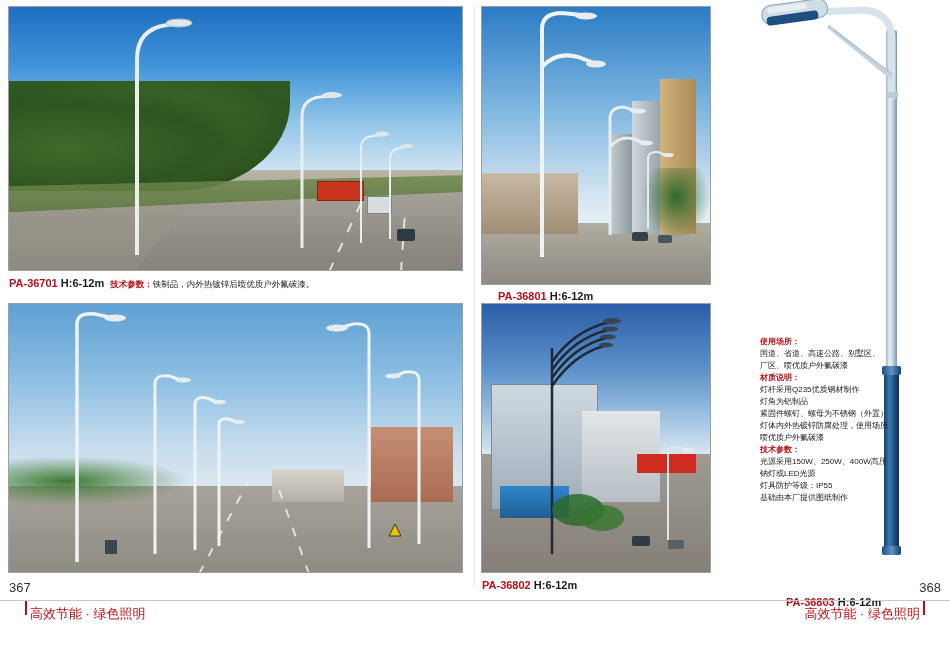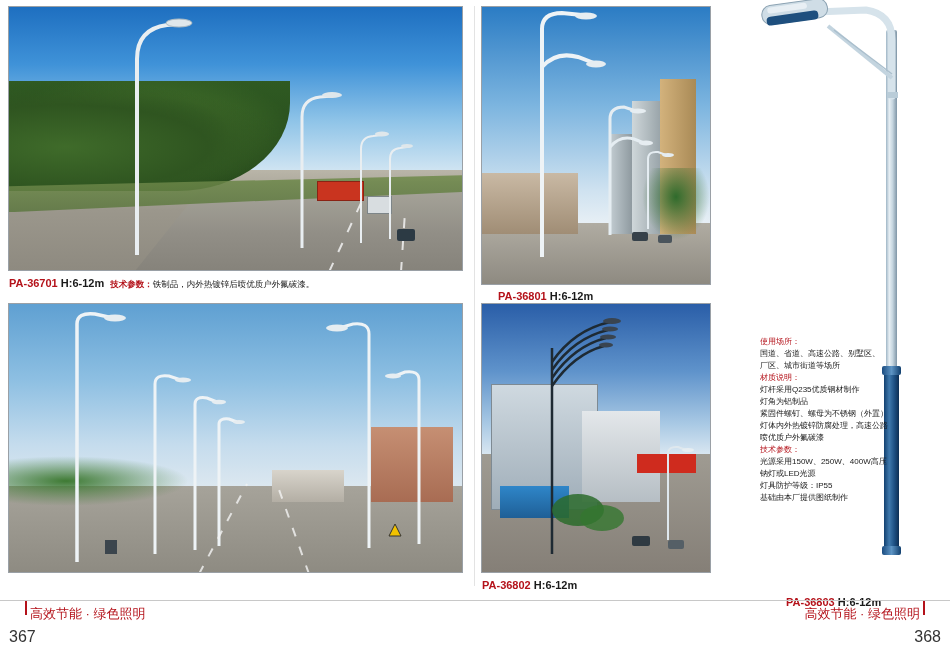--- a/index.html
+++ b/index.html
@@ -196,34 +196,34 @@
   
   .specs {
     position: absolute;
     left: 760px; top: 336px;
     width: 180px;
     font-size: 8px;
     line-height: 1.5;
     color: #1a1a1a;
     font-family: "Liberation Sans", sans-serif;
   }
-  .specs .hd { color: #b4121a; font-weight: normal; }
+  .specs .hd { color: #b4121a; font-weight: bold; }
   .specs div { white-space: nowrap; }
 
   
   .footer-rule {
     position: absolute;
     left: 0; right: 0; top: 600px;
     height: 1px;
     background: #c8c8c8;
   }
   .pg-num {
     position: absolute;
-    top: 628px;
-    font-size: 16px;
+    top: 580px;
+    font-size: 13px;
     color: #333;
     font-family: "Liberation Sans", sans-serif;
   }
   #pgL { left: 9px; }
   #pgR { right: 9px; }
   .footer-text {
     position: absolute;
     top: 605px;
     font-size: 13px;
     color: #b4121a;
@@ -410,26 +410,26 @@
     </svg>
   </div>
   <div class="caption" id="cap5">
     <span>PA-36803</span>
     <span class="h">H:6-12m</span>
   </div>
 
   <div class="specs">
     <div class="hd">使用场所：</div>
     <div>国道、省道、高速公路、别墅区、</div>
-    <div>厂区、城市街道等场所</div>
+    <div>厂区、喷优质户外氟碳漆</div>
     <div class="hd">材质说明：</div>
     <div>灯杆采用Q235优质钢材制作</div>
     <div>灯角为铝制品</div>
     <div>紧固件螺钉、螺母为不锈钢（外置）</div>
-    <div>灯体内外热镀锌防腐处理，高速公路</div>
+    <div>灯体内外热镀锌防腐处理，使用场所</div>
     <div>喷优质户外氟碳漆</div>
     <div class="hd">技术参数：</div>
     <div>光源采用150W、250W、400W高压</div>
     <div>钠灯或LED光源</div>
     <div>灯具防护等级：IP55</div>
     <div>基础由本厂提供图纸制作</div>
   </div>
 
   <div class="footer-rule"></div>
   <div class="red-tick" id="tickL"></div>

